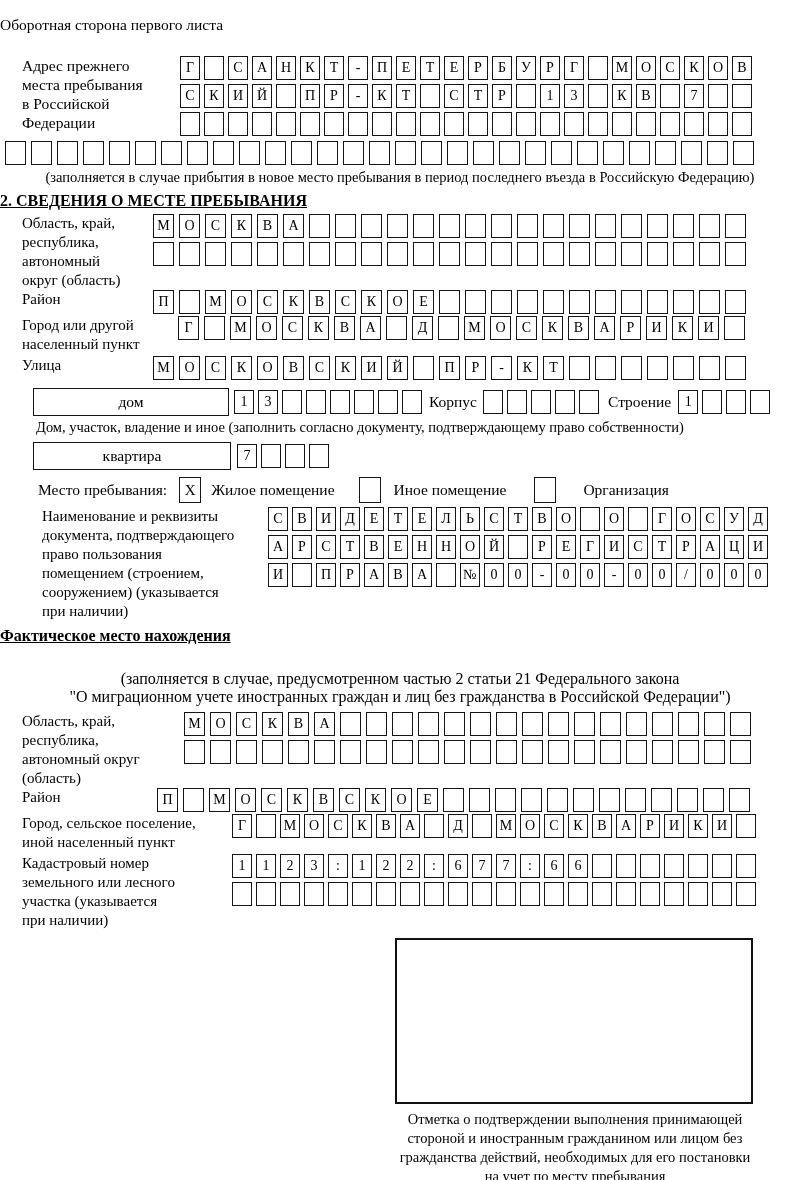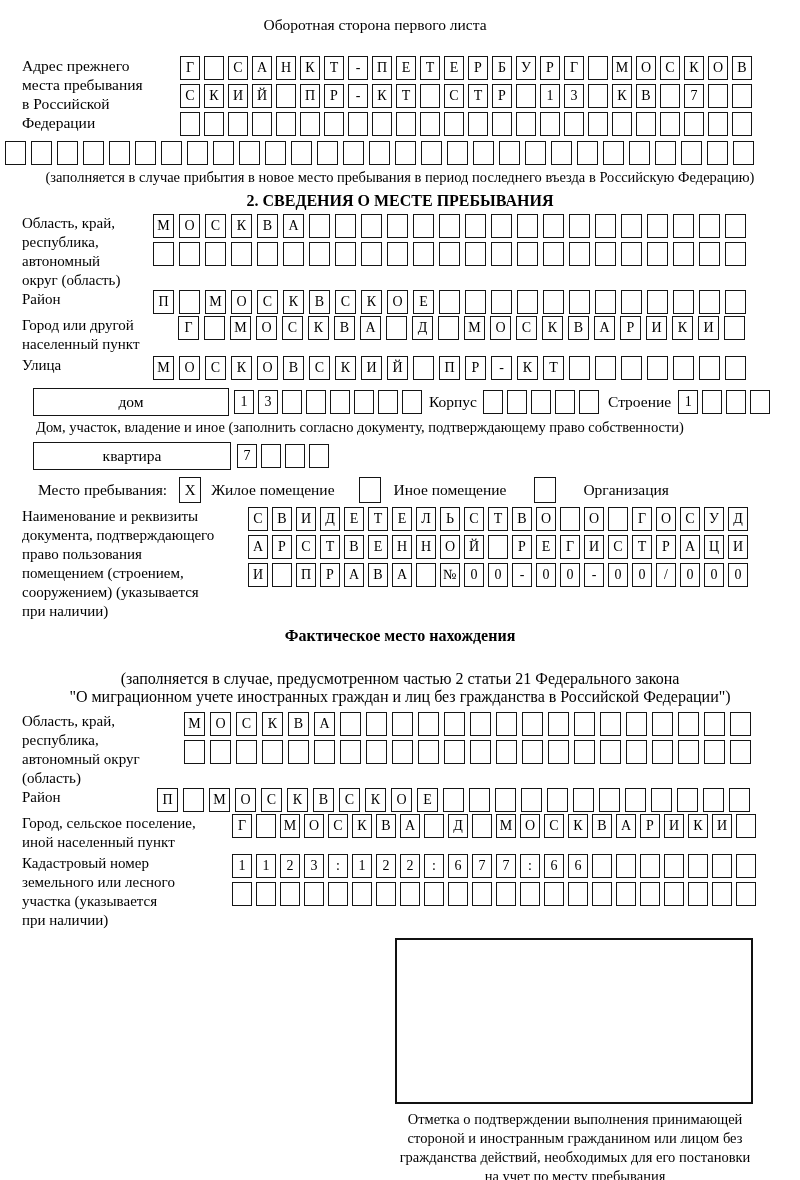--- a/index.html
+++ b/index.html
@@ -4,21 +4,21 @@
 <style>
   * { margin:0; padding:0; box-sizing:border-box; }
   html,body { background:#ffffff; }
   body {
     width:800px; height:1180px;
     font-family:"Liberation Serif","DejaVu Serif",serif;
     color:#000; font-size:15px;
   }
   .page { position:relative; width:800px; height:1180px; overflow:hidden; background:#fff; }
 
-  .hdr { text-align:center; padding:16px 50px 0 0; font-size:15.5px; }
+  .hdr { text-align:left; padding:16px 50px 0 0; font-size:15.5px; }
 
   
   .boxrow { display:flex; }
   .boxrow.p24 { gap:4px; }
   .boxrow.p26 { gap:5px; }
   .cell {
     flex:none; width:20px; height:24px;
     border:1.6px solid #151515;
     display:flex; align-items:center; justify-content:center;
     font-size:14px; line-height:1; background:#fff;
@@ -29,24 +29,24 @@
   
   .field { display:flex; align-items:flex-start; }
   .lab { flex:none; padding-left:22px; white-space:pre-line; line-height:19px; font-size:15px; }
 
   .addr { margin-top:22px; }
   .addr .lab { flex:0 0 180px; font-size:15.5px; }
 
   .fullrow { margin:5px 0 0 5px; }
 
   .note-center { text-align:center; font-size:14.5px; margin-top:4px; }
-  .title-bold { text-align:center; font-weight:bold; font-size:16px; margin-top:6px; }
+  .title-bold { text-align:left; font-weight:bold; font-size:16px; margin-top:6px;text-decoration:underline; }
 
   .w153 { flex-basis:153px; } .w178 { flex-basis:178px; }
-  .w248 { flex-basis:248px; } .w184 { flex-basis:184px; }
+  .w248 { flex-basis:248px;margin-left:20px; } .w184 { flex-basis:184px; }
   .w157 { flex-basis:157px; } .w232 { flex-basis:232px; }
 
   .mt2{margin-top:2px;} .mt4{margin-top:4px;} .mt6{margin-top:6px;}
 
   
   .houserow { display:flex; align-items:center; margin:8px 0 0 33px; }
   .widebox {
     border:1.6px solid #151515; height:28px;
     display:flex; align-items:center; justify-content:center;
     font-size:15.5px; background:#fff;

